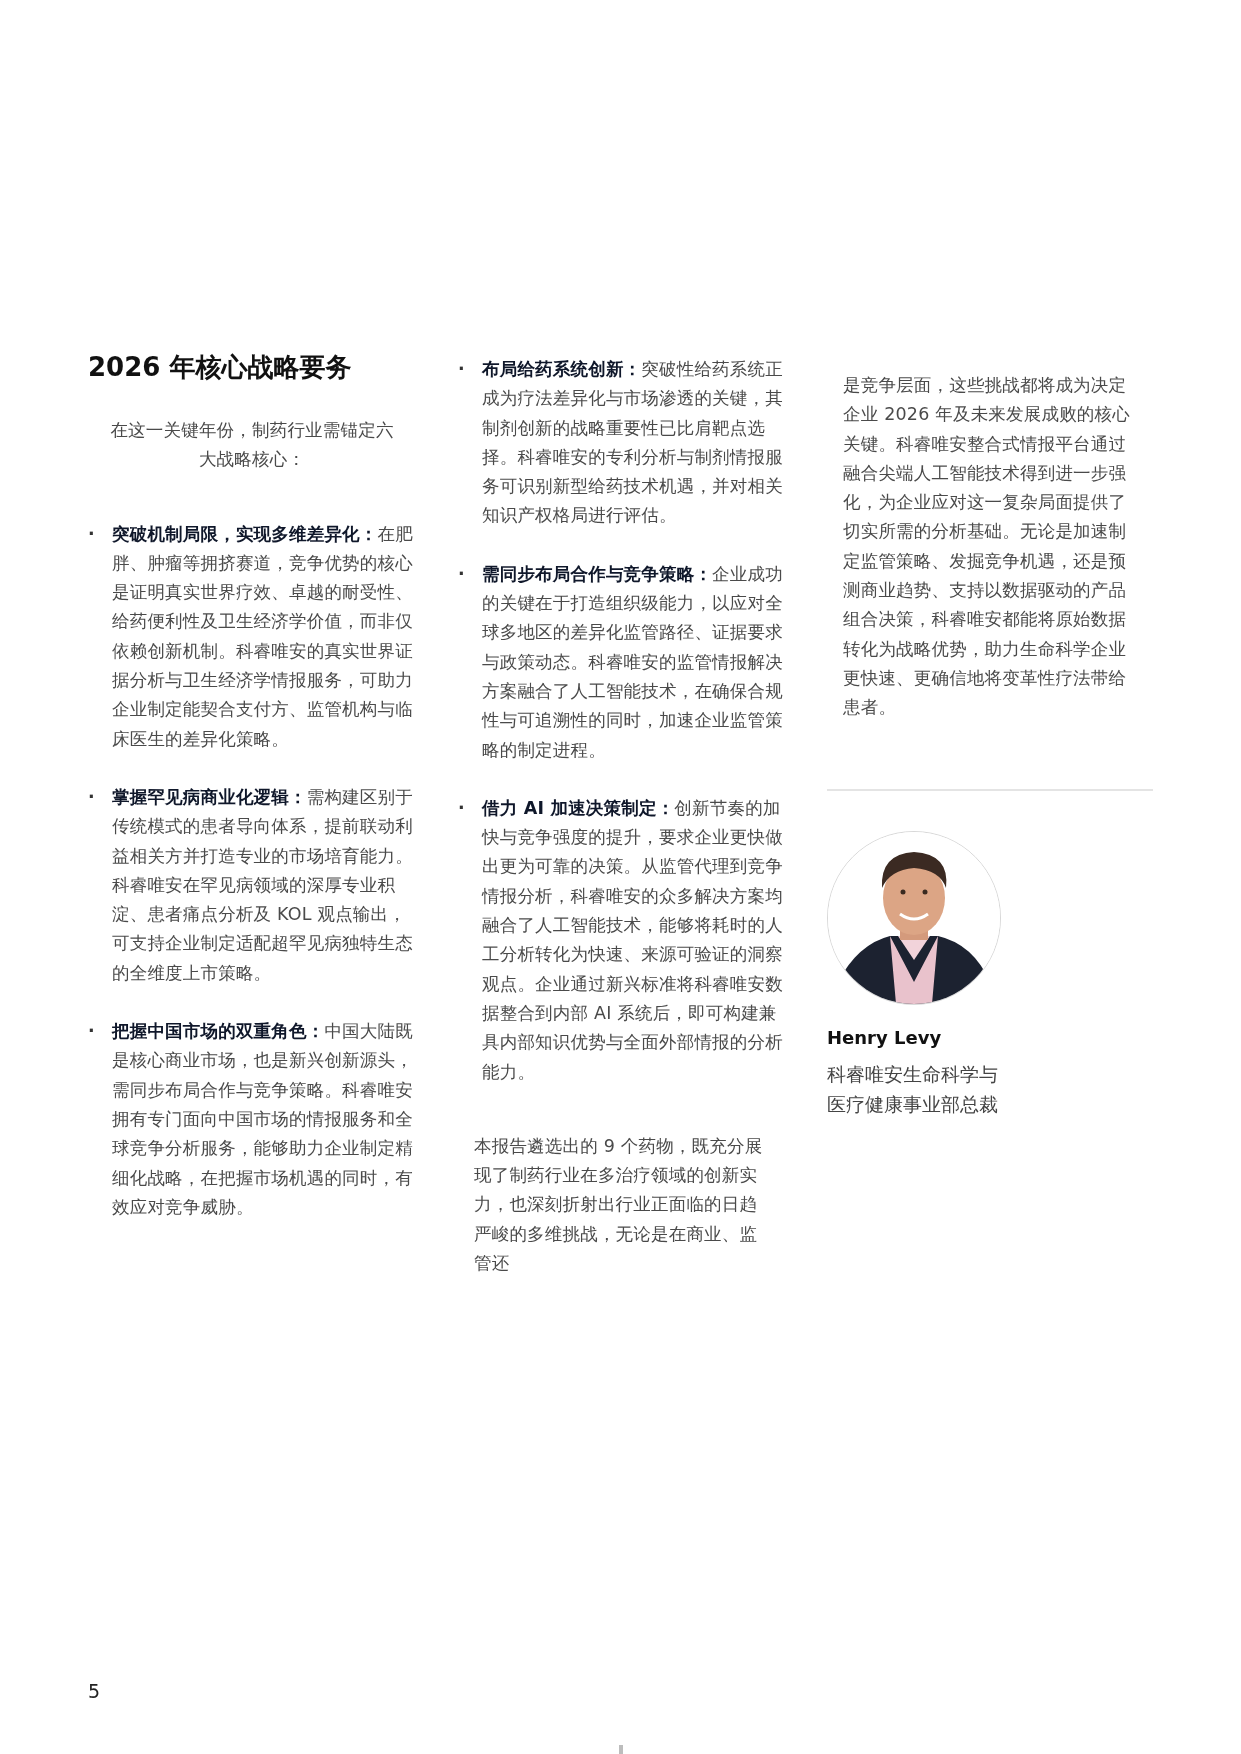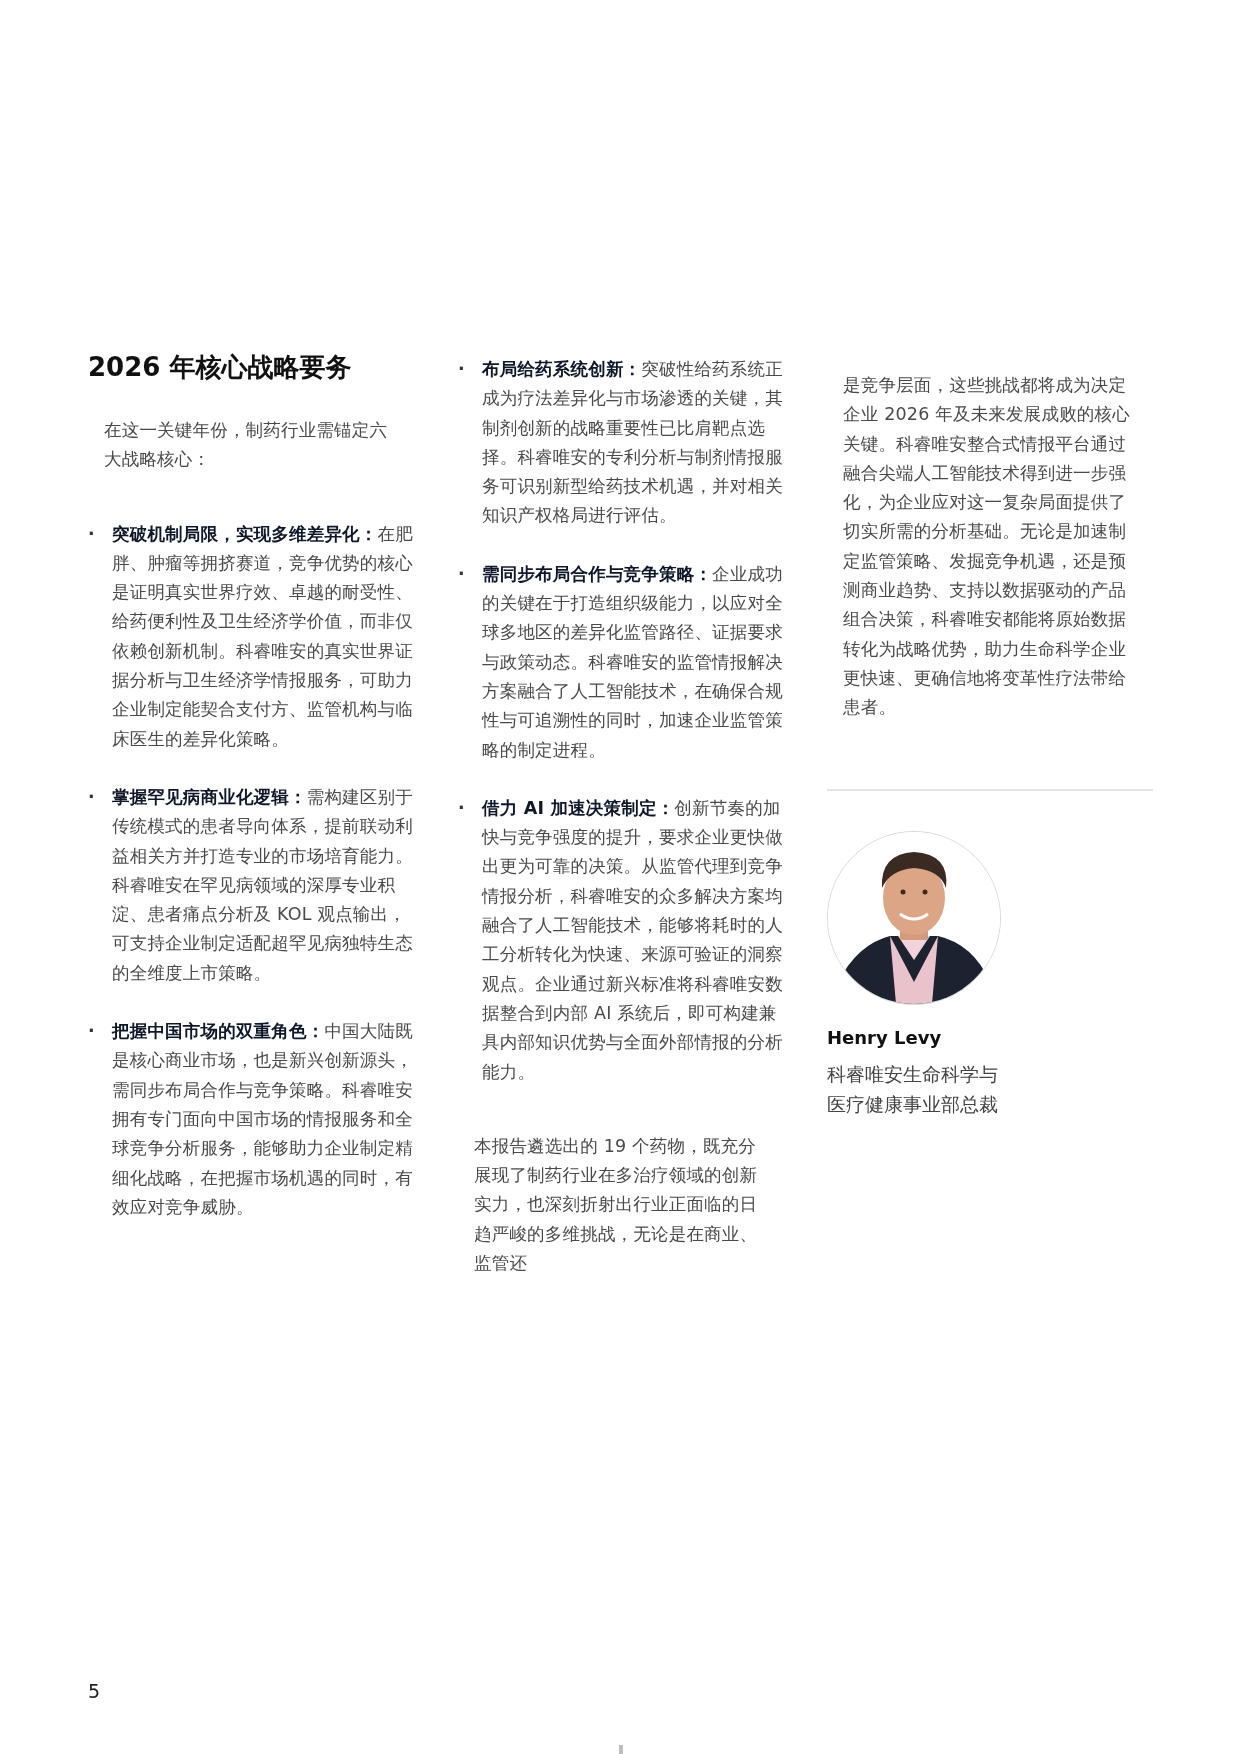--- a/index.html
+++ b/index.html
@@ -20,21 +20,21 @@
   .person-name { position: absolute; left: 827px; top: 1027px; font-size: 18px; font-weight: bold; color: #111; }
   .person-title { position: absolute; left: 827px; top: 1059px; font-size: 19px; line-height: 30px; color: #444; }
   .page-num { position: absolute; left: 88px; top: 1680px; font-size: 19px; color: #222; }
   .mark { position: absolute; left: 619px; top: 1745px; width: 4px; height: 9px; background: #bdbdbd; }
 </style>
 </head>
 <body>
 
 <div class="col" style="left:88px; top:350px; width:328px;">
   <h2 class="heading">2026 年核心战略要务</h2>
-  <p class="intro" style="margin-top:30px;">在这一关键年份，制药行业需锚定六大战略核心：</p>
+  <p class="intro" style="margin-top:30px;text-align:center;">在这一关键年份，制药行业需锚定六大战略核心：</p>
   <div class="gap"></div>
   <ul class="bullets">
     <li>
       <span class="dot">·</span>
       <span class="lead">突破机制局限，实现多维差异化：</span><span>在肥胖、肿瘤等拥挤赛道，竞争优势的核心是证明真实世界疗效、卓越的耐受性、给药便利性及卫生经济学价值，而非仅依赖创新机制。科睿唯安的真实世界证据分析与卫生经济学情报服务，可助力企业制定能契合支付方、监管机构与临床医生的差异化策略。</span>
     </li>
     <li class="spacer" style="height:29px"></li>
     <li>
       <span class="dot">·</span>
       <span class="lead">掌握罕见病商业化逻辑：</span><span>需构建区别于传统模式的患者导向体系，提前联动利益相关方并打造专业的市场培育能力。科睿唯安在罕见病领域的深厚专业积淀、患者痛点分析及 KOL 观点输出，可支持企业制定适配超罕见病独特生态的全维度上市策略。</span>
@@ -58,21 +58,21 @@
       <span class="dot">·</span>
       <span class="lead">需同步布局合作与竞争策略：</span><span>企业成功的关键在于打造组织级能力，以应对全球多地区的差异化监管路径、证据要求与政策动态。科睿唯安的监管情报解决方案融合了人工智能技术，在确保合规性与可追溯性的同时，加速企业监管策略的制定进程。</span>
     </li>
     <li class="spacer" style="height:29px"></li>
     <li>
       <span class="dot">·</span>
       <span class="lead">借力 AI 加速决策制定：</span><span>创新节奏的加快与竞争强度的提升，要求企业更快做出更为可靠的决策。从监管代理到竞争情报分析，科睿唯安的众多解决方案均融合了人工智能技术，能够将耗时的人工分析转化为快速、来源可验证的洞察观点。企业通过新兴标准将科睿唯安数据整合到内部 AI 系统后，即可构建兼具内部知识优势与全面外部情报的分析能力。</span>
     </li>
   </ul>
   <div class="gap"></div>
-  <p>本报告遴选出的 19 个药物，既充分展现了制药行业在多治疗领域的创新实力，也深刻折射出行业正面临的日趋严峻的多维挑战，无论是在商业、监管还</p>
+  <p>本报告遴选出的 9 个药物，既充分展现了制药行业在多治疗领域的创新实力，也深刻折射出行业正面临的日趋严峻的多维挑战，无论是在商业、监管还</p>
 </div>
 
 <div class="col" style="left:827px; top:355px; width:328px;">
   <p>是竞争层面，这些挑战都将成为决定企业 2026 年及未来发展成败的核心关键。科睿唯安整合式情报平台通过融合尖端人工智能技术得到进一步强化，为企业应对这一复杂局面提供了切实所需的分析基础。无论是加速制定监管策略、发掘竞争机遇，还是预测商业趋势、支持以数据驱动的产品组合决策，科睿唯安都能将原始数据转化为战略优势，助力生命科学企业更快速、更确信地将变革性疗法带给患者。</p>
 </div>
 
 <div class="divider"></div>
 
 <div class="avatar">
   <svg width="172" height="172" viewBox="0 0 172 172">

